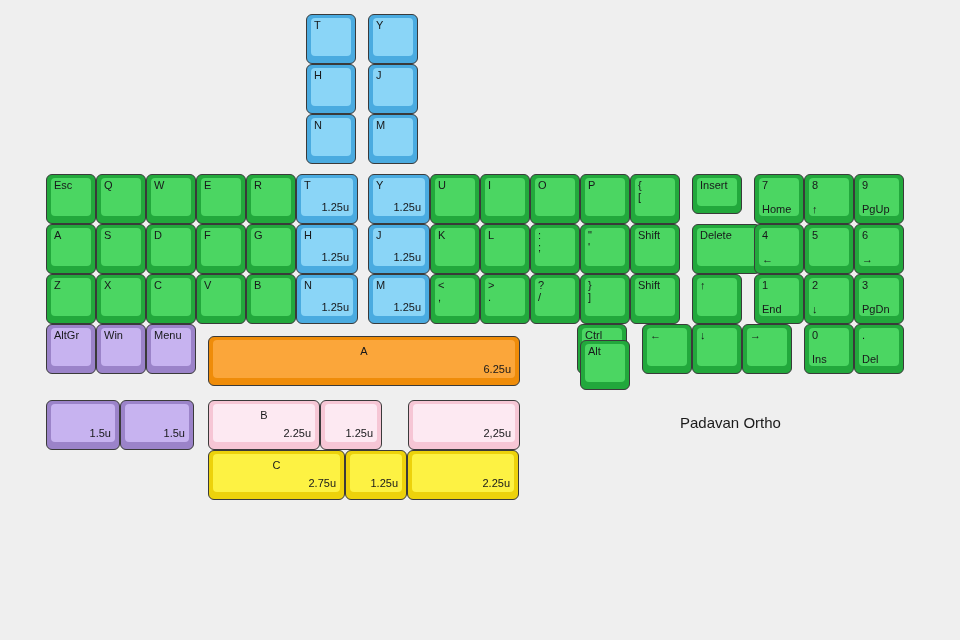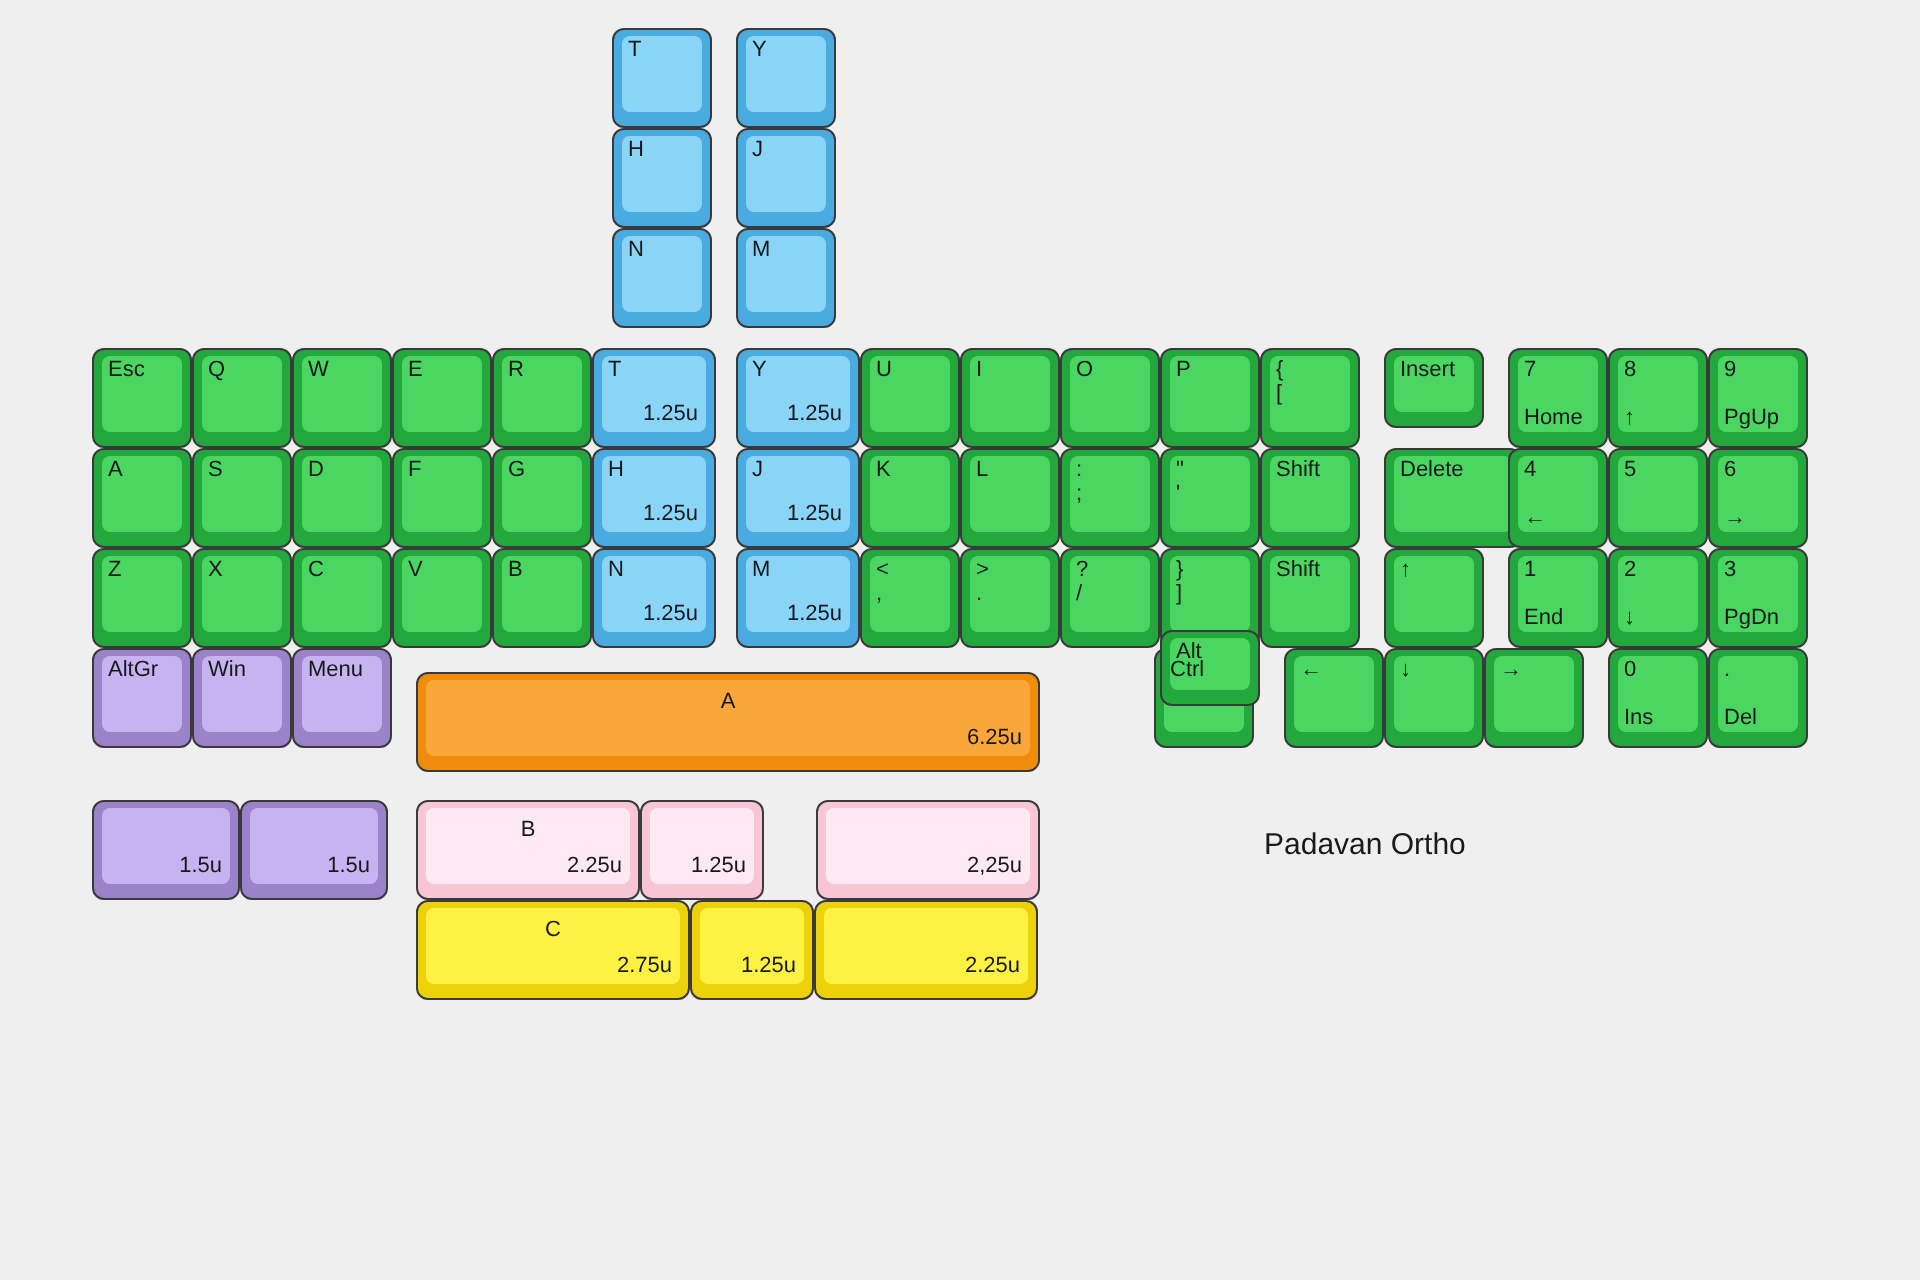--- a/index.html
+++ b/index.html
@@ -288,21 +288,21 @@
           <div class="lbl">Win</div>
         </div>
         <div class="key c-purple" style="left: 146px; top: 324px; width: 50px; height: 50px;">
           <div class="cap"></div>
           <div class="lbl">Menu</div>
         </div>
         <div class="key c-green" style="left: 530px; top: 324px; width: 50px; height: 50px; margin-left: 47px;">
           <div class="cap"></div>
           <div class="lbl">Ctrl</div>
         </div>
-        <div class="key c-green" style="left: 580px; top: 315px; width: 50px; height: 38px;">
+        <div class="key c-green" style="left: 580px; top: 340px; width: 50px; height: 50px;">
           <div class="cap"></div>
           <div class="lbl">Alt</div>
         </div>
       </div>
       <div>
         <div class="key c-green" style="left: 692px; top: 174px; width: 50px; height: 40px;">
           <div class="cap"></div>
           <div class="lbl">Insert</div>
         </div>
         <div class="key c-green" style="left: 692px; top: 224px; width: 69px; height: 50px;">
@@ -431,14 +431,14 @@
         <div class="key c-purple" style="left: 46px; top: 400px; width: 74px; height: 50px;">
           <div class="cap"></div>
           <div class="sub">1.5u</div>
         </div>
         <div class="key c-purple" style="left: 120px; top: 400px; width: 74px; height: 50px;">
           <div class="cap"></div>
           <div class="sub">1.5u</div>
         </div>
       </div>
     </div>
-  <div class="title" style="left: 632px; top: 414px;">Padavan Ortho</div>
+  <div class="title" style="left: 680px; top: 414px;">Padavan Ortho</div>
 </div>
 
 </body></html>

